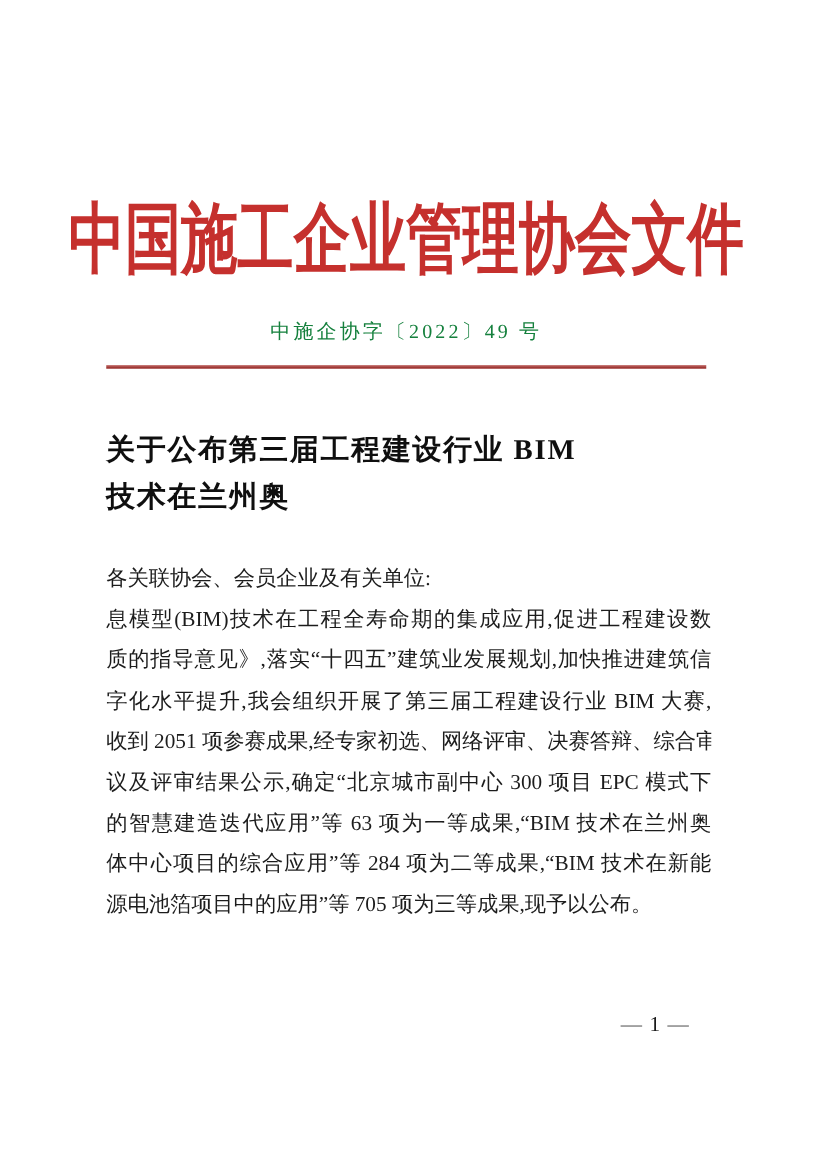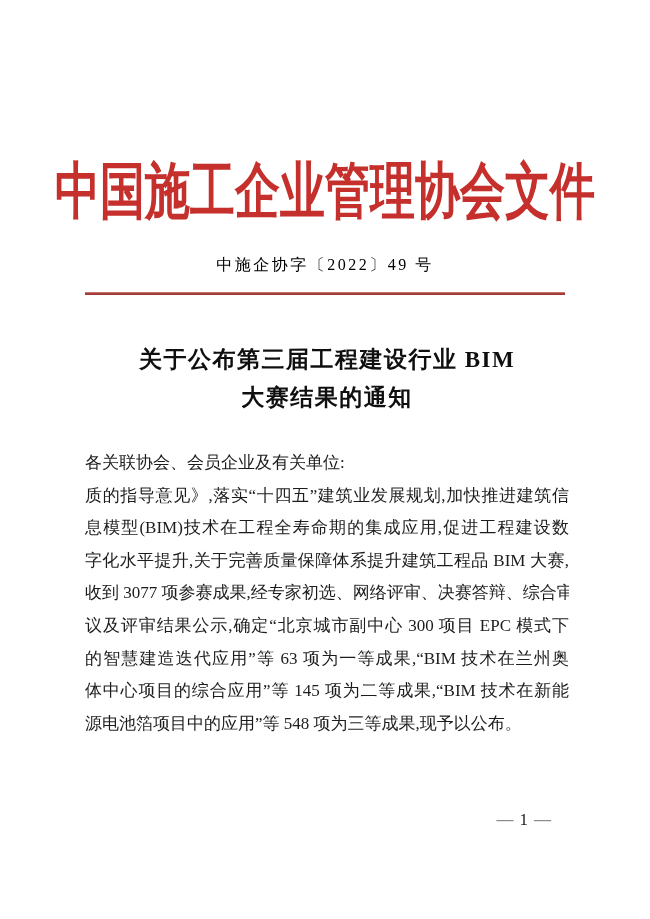--- a/index.html
+++ b/index.html
@@ -33,39 +33,39 @@
   }
   
   .doc-number {
     position: absolute;
     top: 255px;
     left: 0;
     width: 100%;
     text-align: center;
     font-size: 16px;
     letter-spacing: 2.5px;
-    color: #000000;
+    color: #15803d;
     white-space: nowrap;
   }
   
   .red-rule {
     position: absolute;
     top: 292px;
     left: 85px;
     width: 480px;
     height: 3px;
     background: linear-gradient(to bottom, #cf8886 0%, #a23b38 55%, #9c3432 100%);
   }
   
   .doc-title {
     position: absolute;
     top: 341px;
     left: 85px;
     width: 484px;
-    text-align: center;
+    text-align: left;
     font-weight: 700;
     font-size: 23px;
     line-height: 38px;
     letter-spacing: 1.5px;
     color: #0f0f0f;
     white-space: nowrap;
   }
   
   .body-text {
     position: absolute;
@@ -117,32 +117,32 @@
 <div class="page">
 
   <div class="org-title">中国施工企业管理协会文件</div>
 
   <div class="doc-number">中施企协字〔2022〕49 号</div>
 
   <div class="red-rule"></div>
 
   <div class="doc-title">
     <div>关于公布第三届工程建设行业 BIM</div>
-    <div>大赛结果的通知</div>
+    <div>技术在兰州奥</div>
   </div>
 
   <div class="body-text">
     <div class="line left">各关联协会、会员企业及有关单位:</div>
+    <div class="line">息模型(BIM)技术在工程全寿命期的集成应用,促进工程建设数</div>
     <div class="line">质的指导意见》,落实“十四五”建筑业发展规划,加快推进建筑信</div>
-    <div class="line">息模型(BIM)技术在工程全寿命期的集成应用,促进工程建设数</div>
-    <div class="line">字化水平提升,关于完善质量保障体系提升建筑工程品 BIM 大赛,</div>
-    <div class="line">收到 3077 项参赛成果,经专家初选、网络评审、决赛答辩、综合审</div>
+    <div class="line">字化水平提升,我会组织开展了第三届工程建设行业 BIM 大赛,</div>
+    <div class="line">收到 2051 项参赛成果,经专家初选、网络评审、决赛答辩、综合审</div>
     <div class="line">议及评审结果公示,确定“北京城市副中心 300 项目 EPC 模式下</div>
     <div class="line">的智慧建造迭代应用”等 63 项为一等成果,“BIM 技术在兰州奥</div>
-    <div class="line">体中心项目的综合应用”等 145 项为二等成果,“BIM 技术在新能</div>
-    <div class="line left">源电池箔项目中的应用”等 548 项为三等成果,现予以公布。</div>
+    <div class="line">体中心项目的综合应用”等 284 项为二等成果,“BIM 技术在新能</div>
+    <div class="line left">源电池箔项目中的应用”等 705 项为三等成果,现予以公布。</div>
   </div>
 
   <div class="page-footer">
     <span class="dash">—</span><span class="num">1</span><span class="dash">—</span>
   </div>
 
 </div>
 
 </body></html>

